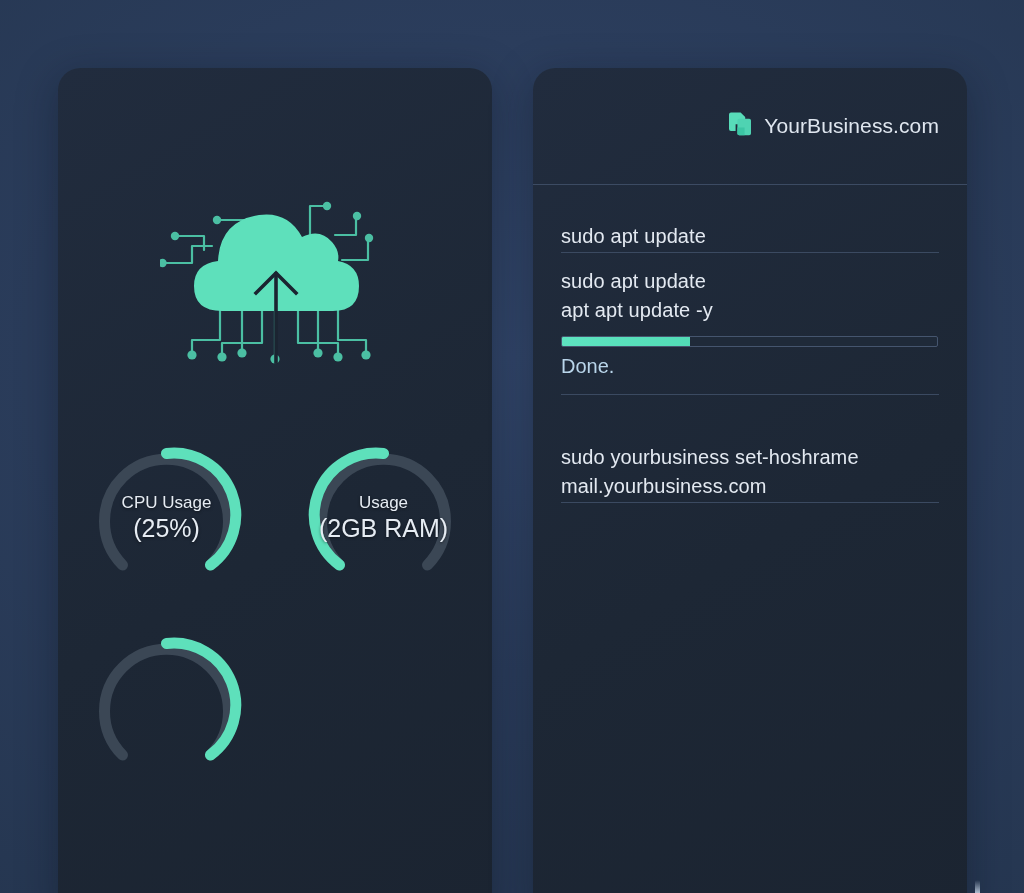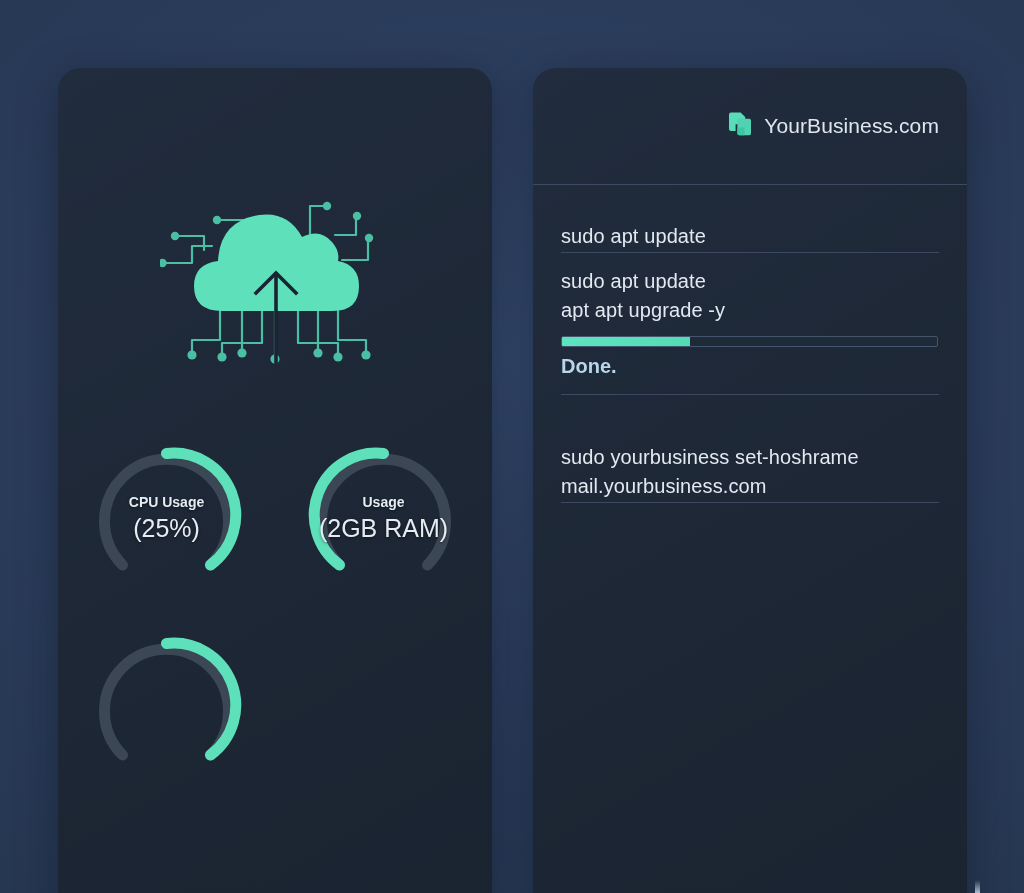--- a/index.html
+++ b/index.html
@@ -82,25 +82,24 @@
     display: flex;
     flex-direction: column;
     align-items: center;
     justify-content: center;
     gap: 3px;
     pointer-events: none;
   }
 
   .gauge-title {
     color: #e6ecf3;
-    font-size: 14px;
+    font-size: 17px;
     line-height: 23px;
     white-space: nowrap;
     text-shadow: 0 1px 3px rgba(0,0,0,0.5);
-    font-weight: bold;
   }
 
   .gauge-sub {
     color: #e6ecf3;
     font-size: 25px;
     line-height: 23px;
     white-space: nowrap;
     text-shadow: 0 1px 3px rgba(0,0,0,0.5);
   }
 
@@ -156,21 +155,21 @@
     line-height: 29px;
     letter-spacing: 0.1px;
     white-space: nowrap;
   }
 
   .spacer-block {
     height: 34px;
   }
 
   
-  #progress-block { padding: 10px 0 14px 0; font-weight: bold; }
+  #progress-block { padding: 10px 0 14px 0; }
 
   #progress-track {
     width: 377px;
     height: 11px;
     border: 1px solid #45556e;
     border-radius: 2px;
     background: #1f2a39;
     overflow: hidden;
   }
 
@@ -301,21 +300,21 @@
   <div id="header-divider"></div>
 
   <div id="terminal-body">
 
     <div class="term-block">
       <div class="term-line">sudo apt update</div>
     </div>
 
     <div class="term-block no-rule">
       <div class="term-line">sudo apt update</div>
-      <div class="term-line">apt apt upgrade -y</div>
+      <div class="term-line">apt apt update -y</div>
     </div>
 
     <div class="term-block" id="progress-block">
       <div id="progress-track">
         <div id="progress-fill" style="width:34%"></div>
       </div>
       <div id="progress-status">Done.</div>
     </div>
 
     <div class="spacer-block"></div>

